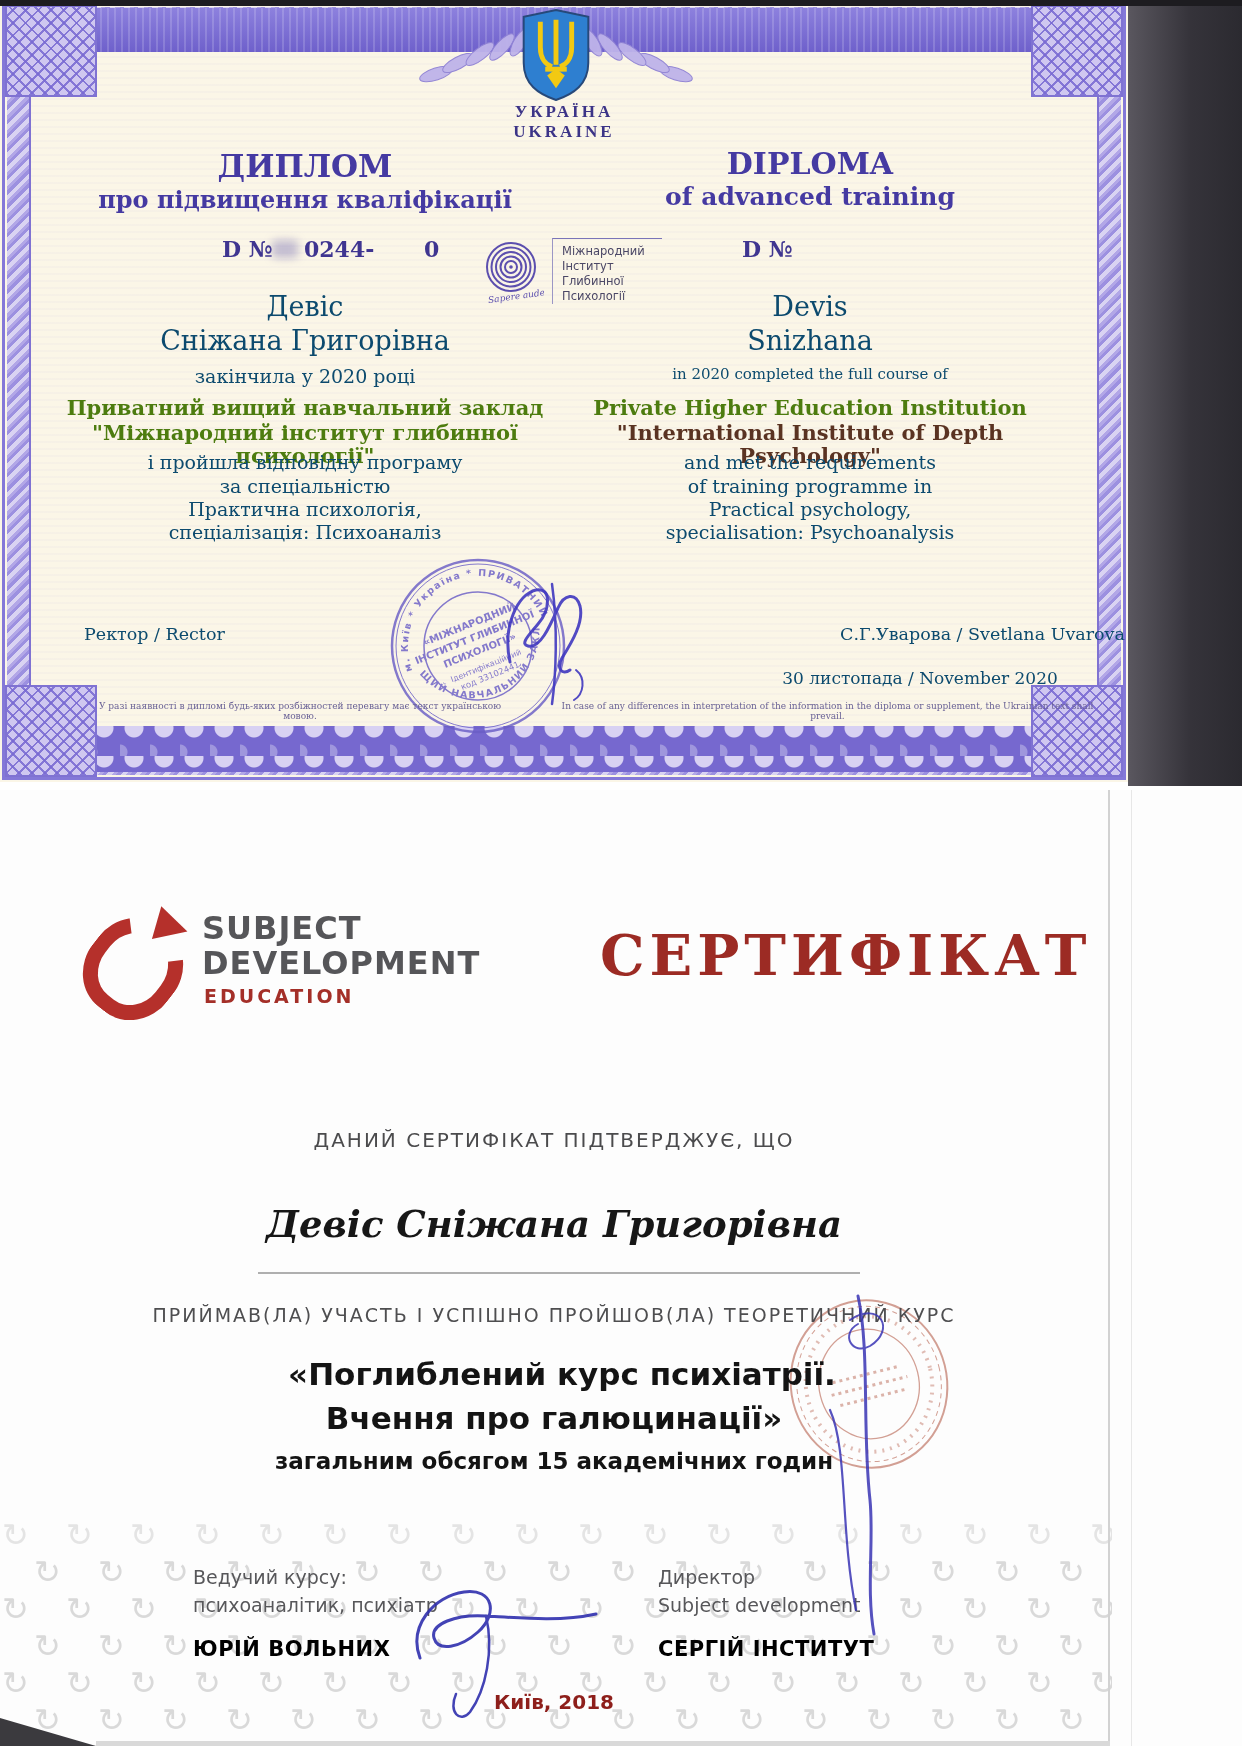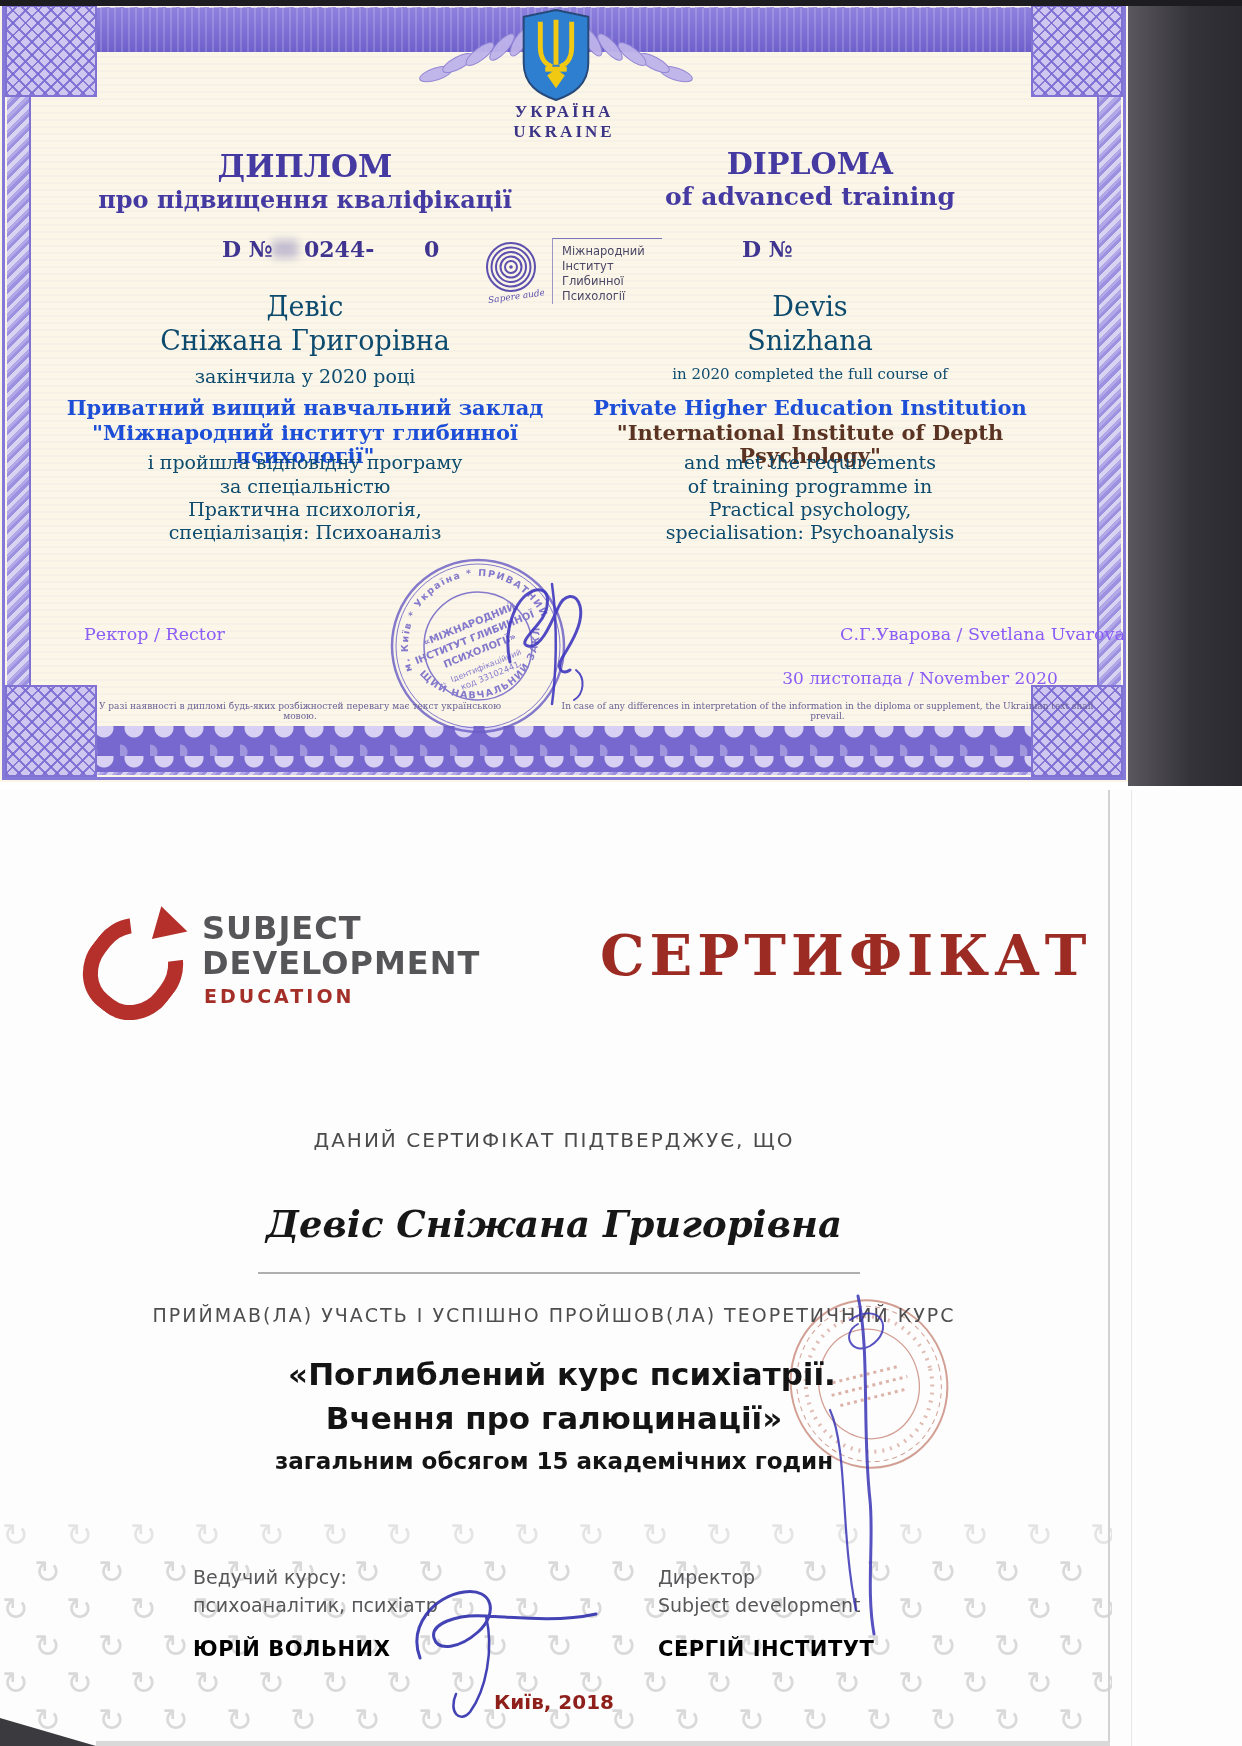--- a/index.html
+++ b/index.html
@@ -41,23 +41,23 @@
   .country{width:1128px;left:0;color:#3c3487;font-weight:bold;letter-spacing:3px;font-size:17px;z-index:6;font-family:Liberation Serif, serif;}
 
   .dip-h1{font-weight:bold;color:#453aa2;}
   .dip-col{line-height:1.1;color:#0c4a6e;}
   .num-label{font-weight:bold;color:#3f3590;font-size:22px;}
   .num-smudge{width:26px;height:18px;background:rgba(95,85,170,.35);filter:blur(4px);border-radius:4px;}
 
   .inst-text{border-top:1.5px solid #7a74b8;border-left:1.5px solid #9b96c5;padding:5px 0 0 9px;
       font-family:"DejaVu Sans","Liberation Sans",sans-serif;font-size:11.5px;line-height:1.3;color:#4b4766;}
 
-  .bold-line{font-weight:bold;color:#1d4ed8;}
+  .bold-line{font-weight:bold;color:#4d7c0f;}
   .footnote{font-size:9px;color:#6a6296;z-index:6;}
-  .sig-label{font-size:17.5px;color:#8b5cf6;z-index:6;}
+  .sig-label{font-size:17.5px;color:#0c4a6e;z-index:6;}
 
   
   .cert{position:absolute;left:0;top:790px;width:1242px;height:956px;background:#fdfdfd;
         font-family:"DejaVu Sans","Liberation Sans",sans-serif;}
   .cert-vline-a{position:absolute;left:1108px;top:0;width:2px;height:956px;background:#d2d2d2;}
   .cert-vline-b{position:absolute;left:1131px;top:0;width:1px;height:956px;background:#e7e7e7;}
   .bottom-wedge{position:absolute;left:0;top:928px;width:96px;height:28px;background:#3b3a3e;
       clip-path:polygon(0 0,0 100%,100% 100%);z-index:8;}
   .bottom-strip{position:absolute;left:96px;top:951px;width:1014px;height:5px;background:#d9d9d9;z-index:8;}
 

